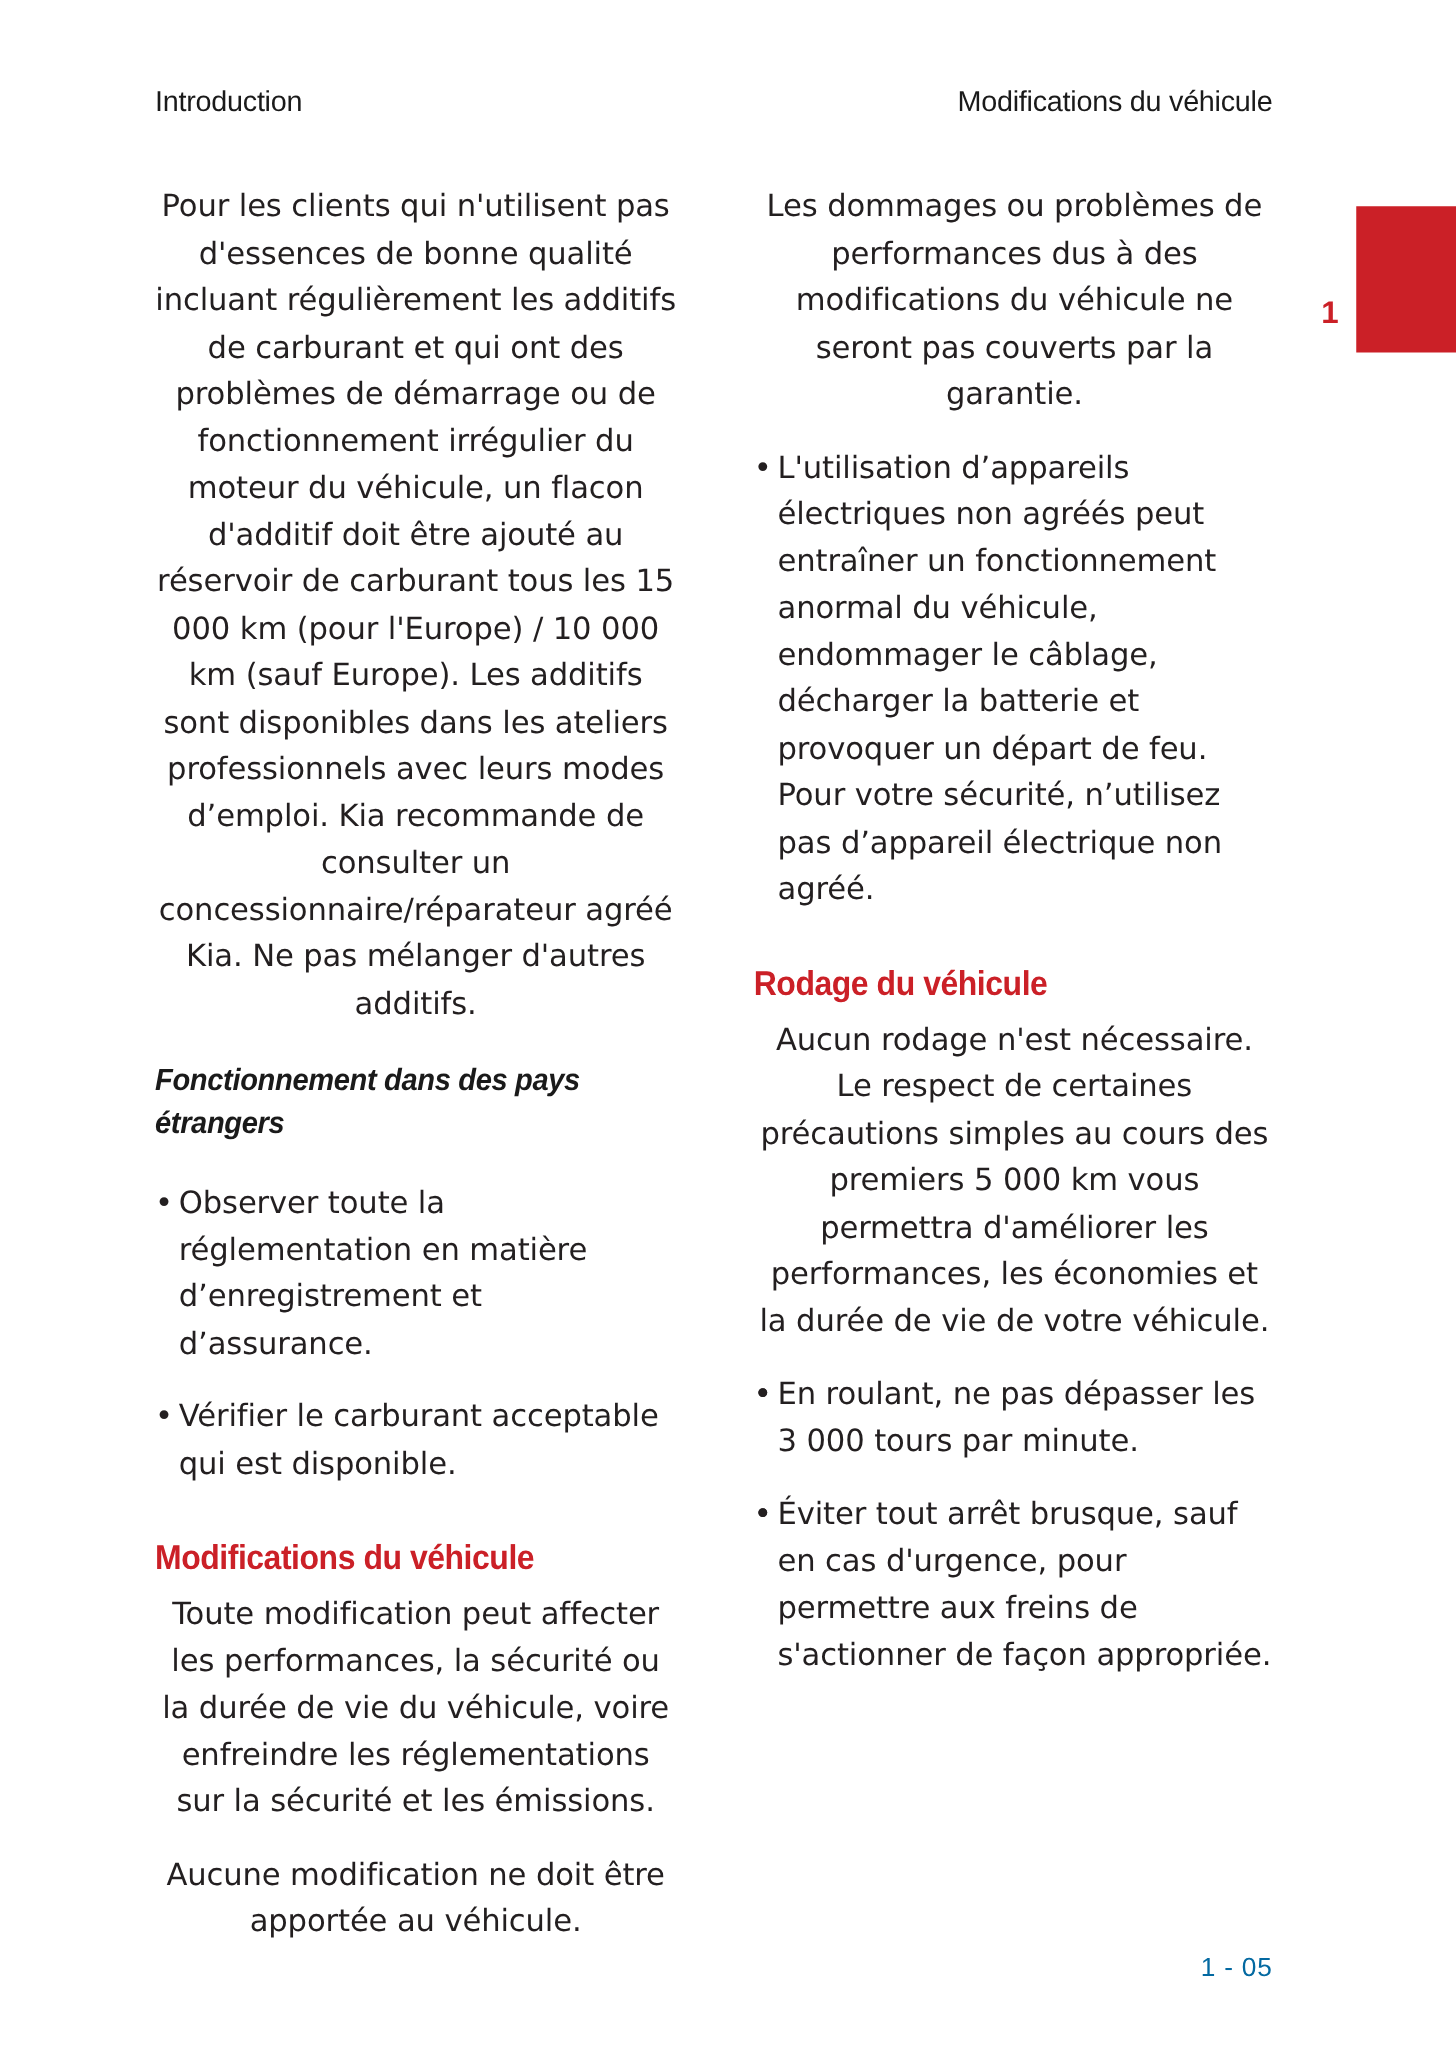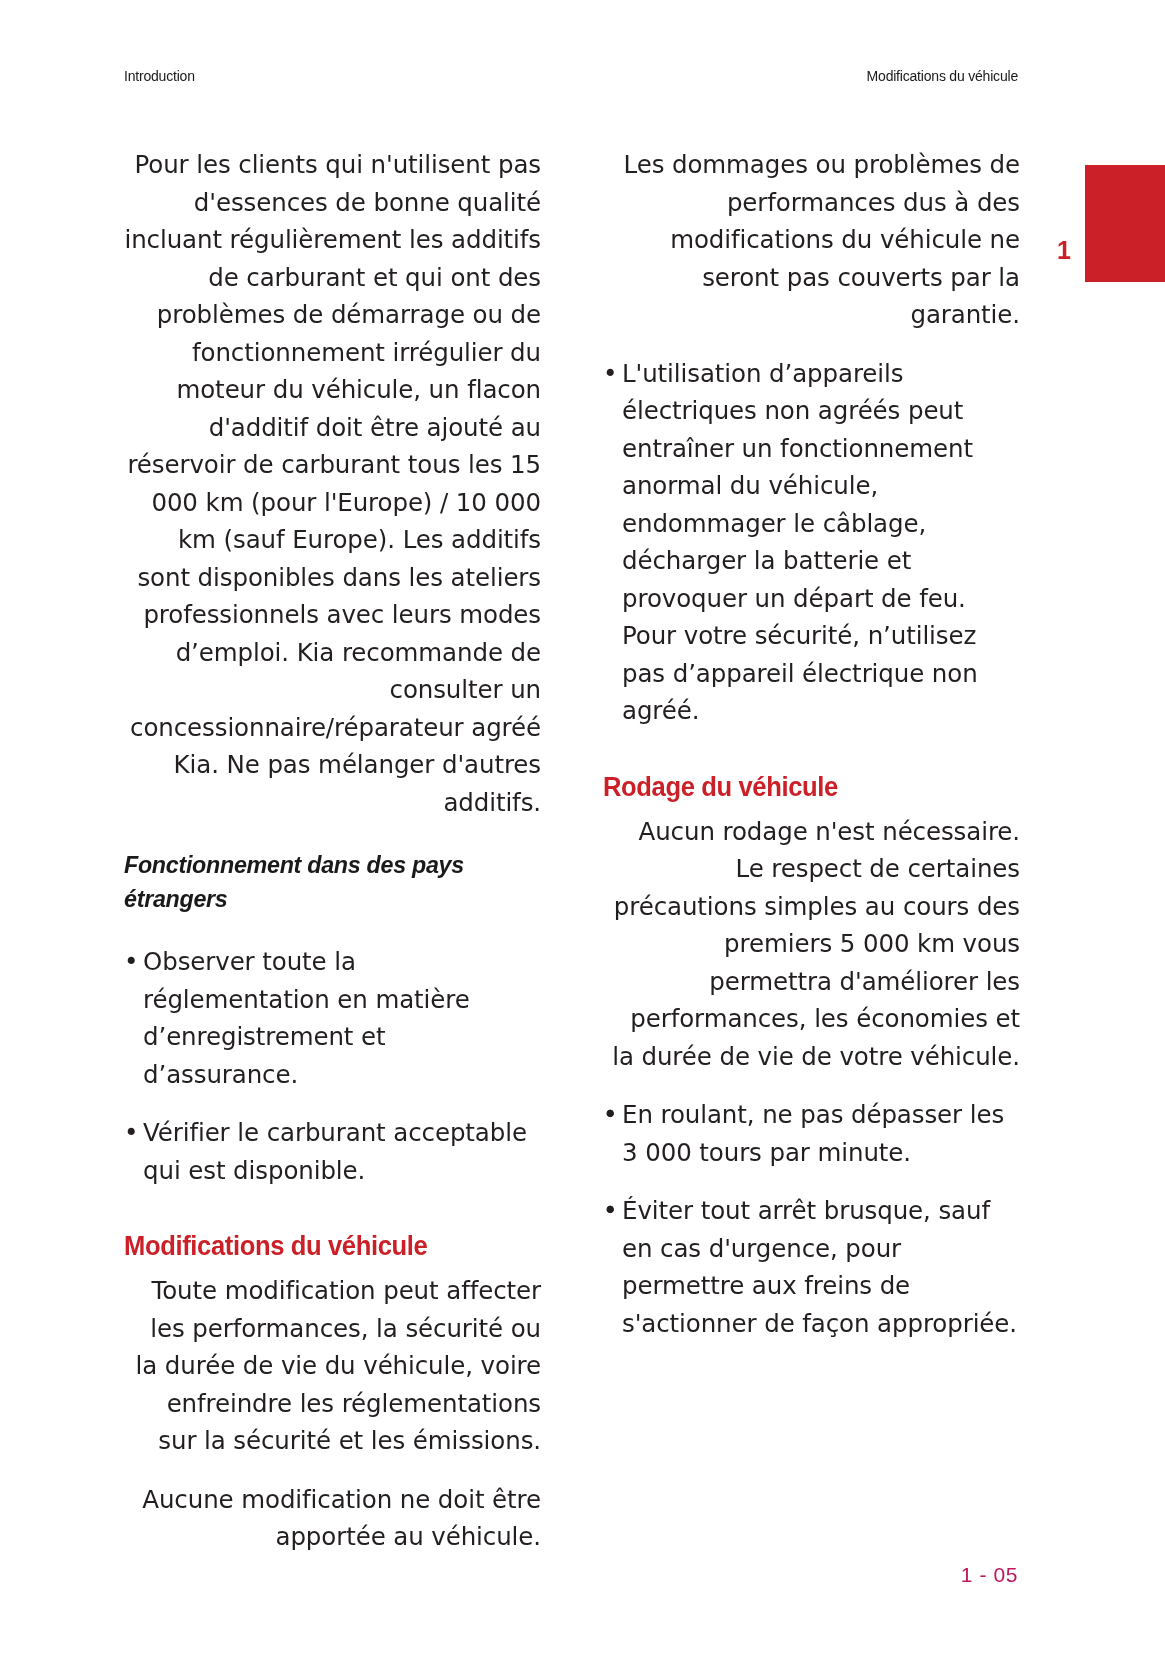--- a/index.html
+++ b/index.html
@@ -18,21 +18,21 @@
 
   .page {
     position: absolute;
     inset: 0;
   }
 
   
   .runhead {
     position: absolute;
     top: 68px;
-    font-size: 14px;
+    font-size: 23px;
     font-family: "Liberation Sans", sans-serif;
     color: #1a1a1a;
     letter-spacing: -0.2px;
     white-space: nowrap;
   }
   .runhead-left  { left: 124px; }
   .runhead-right { right: 147px; text-align: right; }
 
   
   .thumb-tab {
@@ -70,21 +70,21 @@
   }
 
   p, .bullet {
     margin: 0;
     font-size: 24.5px;
     line-height: 37.5px;
     color: #231f20;
     letter-spacing: -0.1px;
   }
   .para + .para { margin-top: 21px; }
-  .para { text-align: right; }
+  .para { text-align: center; }
 
   .bullet-list { margin: 0; padding: 0; }
   .bullet {
     position: relative;
     padding-left: 19px;
     margin-top: 21px;
   }
   .bullet-list > .bullet:first-child { margin-top: 21px; }
   .bullet-dot {
     position: absolute;
@@ -124,21 +124,21 @@
     transform-origin: left center;
   }
 
   
   .folio {
     position: absolute;
     right: 147px;
     bottom: 66px;
     font-size: 21px;
     font-family: "Liberation Sans", sans-serif;
-    color: #be185d;
+    color: #0369a1;
     letter-spacing: 0.6px;
     white-space: nowrap;
   }
 </style>
 </head>
 <body>
 
 <div class="page">
 
   <div class="runhead runhead-left">Introduction</div>

